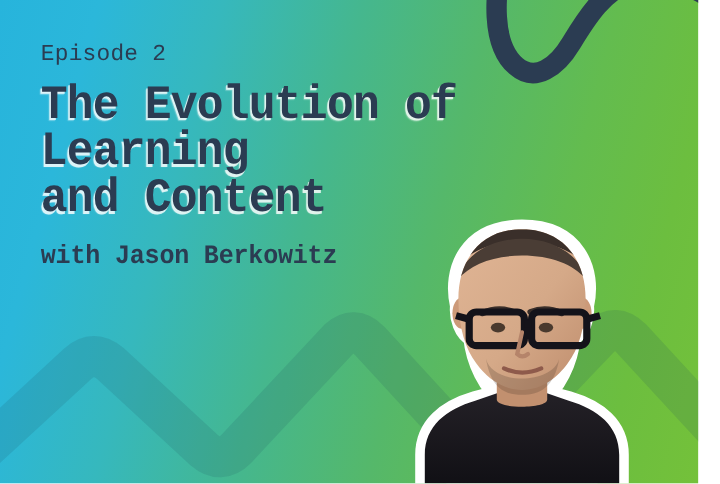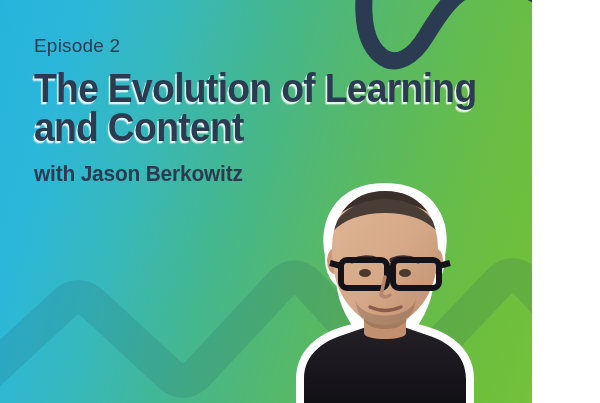--- a/index.html
+++ b/index.html
@@ -2,24 +2,24 @@
 <html><head>
 <meta charset="utf-8">
 <style>
   html, body {
     margin: 0;
     padding: 0;
     background: #ffffff;
   }
   #cover {
     position: relative;
-    width: 532px;
+    width: 582px;
     height: 403px;
     overflow: hidden;
-    font-family: Liberation Sans, sans-serif;
+    font-family: Liberation Mono, monospace;
     -webkit-font-smoothing: antialiased;
   }
 
   
   .bg-gradient {
     position: absolute;
     inset: 0;
     background: linear-gradient(105deg,
         #27b4dc 0%,
         #2bb7da 12%,

